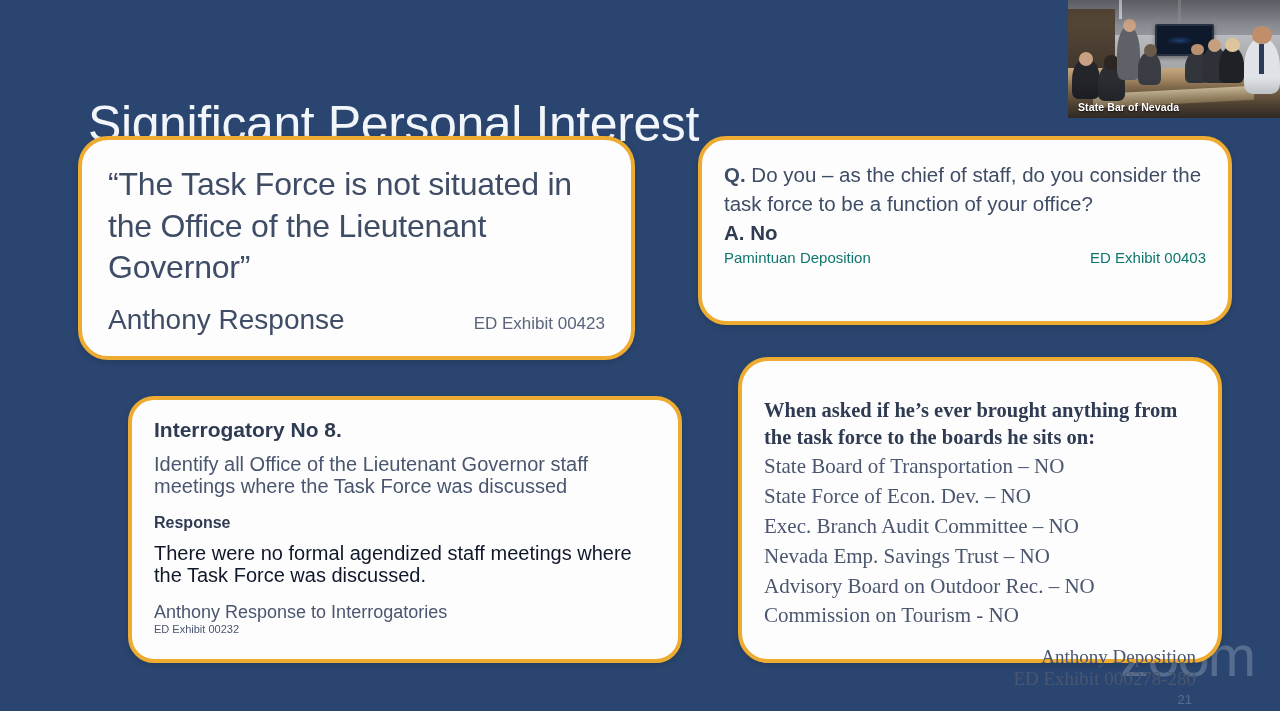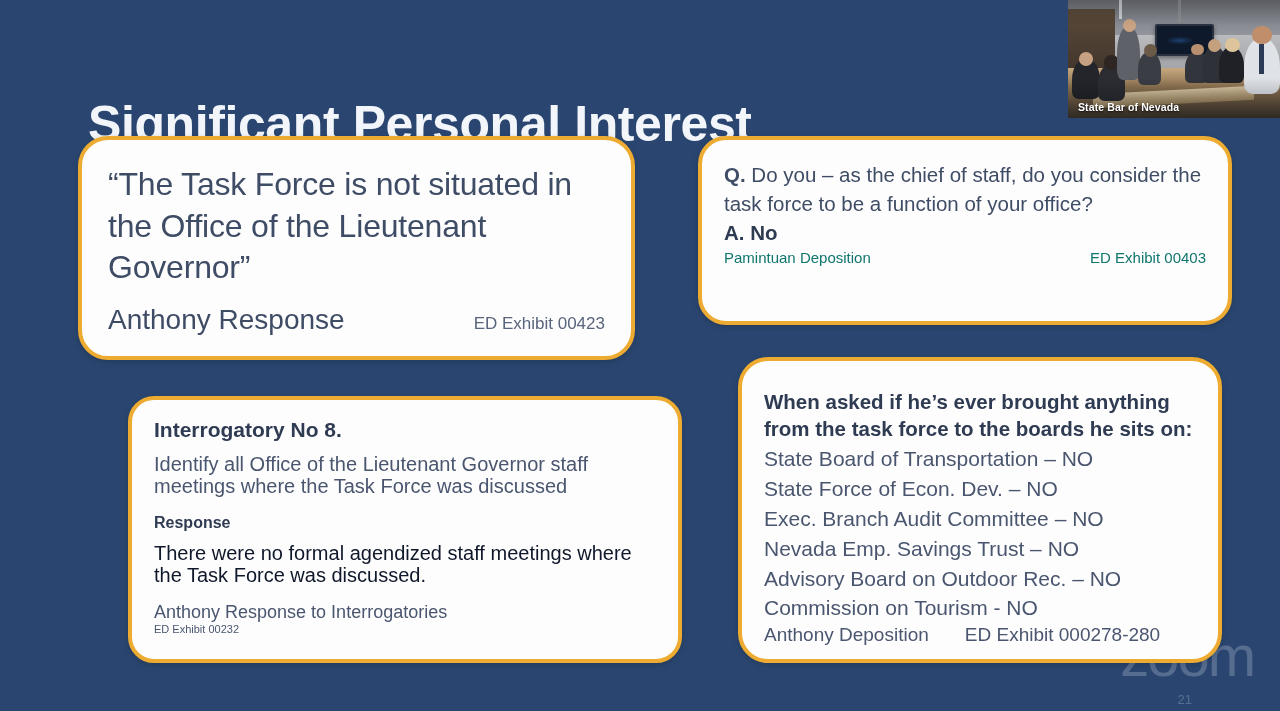--- a/index.html
+++ b/index.html
@@ -41,21 +41,21 @@
     z-index: 1;
   }
 
   
   .slide-title {
     position: absolute;
     left: 88px;
     top: 64px;
     font-size: 50px;
     line-height: 1.06;
-    font-weight: 700;
+    font-weight: 400;
     color: #f2f5fa;
     letter-spacing: -0.4px;
     z-index: 3;
   }
 
   
   .video-thumb {
     position: absolute;
     right: 0;
     top: 0;
@@ -194,36 +194,37 @@
   }
   .int-resp-body {
     font-size: 20px; line-height: 1.12; color: #0f172a; margin-bottom: 16px;
   }
   .int-source { font-size: 18px; color: #4a566f; line-height: 1.1; }
   .int-exhibit { font-size: 11px; color: #4a566f; margin-top: 1px; }
 
   
   #card-boards {
     left: 738px; top: 357px; width: 484px; height: 306px;
-    padding: 28px 22px 10px 22px;
+    padding: 36px 22px 10px 22px;
     border-radius: 30px;
+    font-family: Liberation Serif, serif;
   }
   .boards-heading {
     font-size: 20.5px; font-weight: 700; color: #2f3b52;
     line-height: 1.30; margin-bottom: 2px;
   }
   .boards-list { margin: 0; padding: 0; list-style: none; }
   .boards-list li {
     font-size: 21px;
     line-height: 1.42;
     color: #4a566f;
     white-space: nowrap;
   }
   .boards-footer {
-    display: flex; align-items: flex-start; margin-top: 1px;
+    display: flex; align-items: flex-end; margin-top: 15px; flex-direction: column;
   }
   .boards-source { font-size: 19px; color: #4a566f; }
   .boards-exhibit { font-size: 19px; color: #4a566f; margin-left: 36px; }
 </style>
 </head>
 <body>
 
 <div id="slide">
 
   <div class="zoom-watermark">zoom</div>

